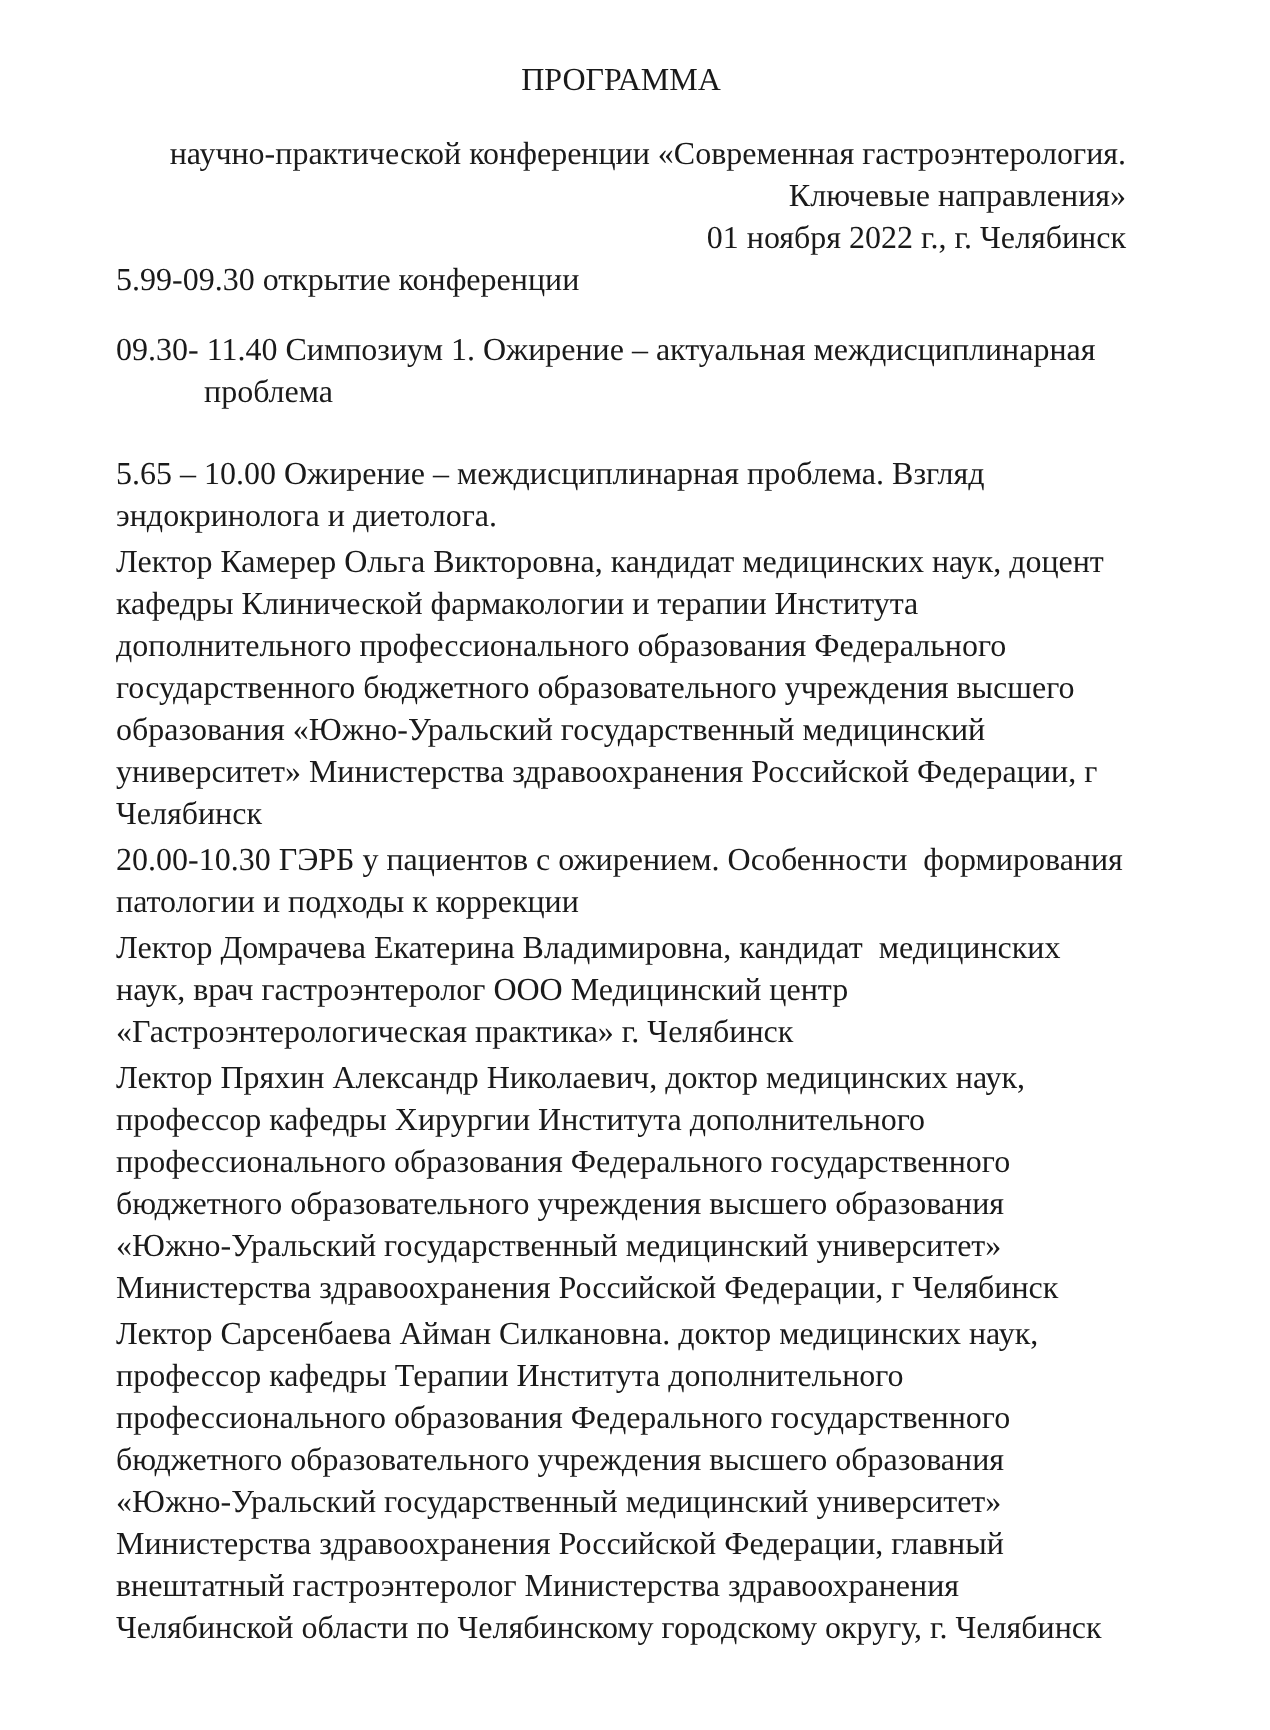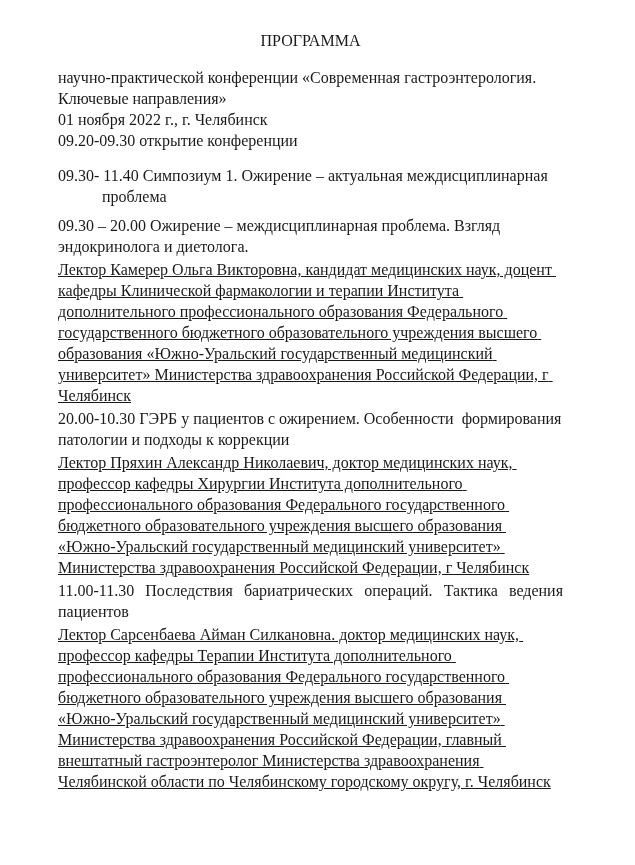--- a/index.html
+++ b/index.html
@@ -21,63 +21,63 @@
     font-size: 16px;
     line-height: 21px;
     white-space: pre-wrap;
     font-weight: normal;
   }
   .doc-title {
     text-align: center;
     font-weight: bold;
     margin-bottom: 16px;
   }
-  .centered { text-align: left; }
+  .centered { text-align: right; }
   .subtitle { margin-bottom: 0; }
   .date-line { }
   .opening { margin-bottom: 14px; }
   .symposium-heading {
     font-weight: bold;
     padding-left: 44px;
     text-indent: -44px;
-    margin-bottom: 8px;
+    margin-bottom: 20px;
   }
   .session-heading {
     font-weight: bold;
     margin-bottom: 2px;
   }
   .session-heading.justify { text-align: justify; }
-  .lecturer { margin-bottom: 2px; text-decoration: underline; }
+  .lecturer { margin-bottom: 2px; }
 </style>
 </head>
 <body>
 
 <div class="page">
 
   <h1 class="doc-title">ПРОГРАММА</h1>
 
   <p class="centered subtitle">научно-практической конференции «Современная гастроэнтерология. Ключевые направления»</p>
 
   <p class="centered date-line">01 ноября 2022 г., г. Челябинск</p>
 
-  <p class="opening">09.20-09.30 открытие конференции</p>
+  <p class="opening">5.99-09.30 открытие конференции</p>
 
   <p class="symposium-heading">09.30- 11.40 Симпозиум 1. Ожирение – актуальная междисциплинарная проблема</p>
 
   <section>
-    <p class="session-heading">09.30 – 20.00 Ожирение – междисциплинарная проблема. Взгляд эндокринолога и диетолога.</p>
+    <p class="session-heading">5.65 – 10.00 Ожирение – междисциплинарная проблема. Взгляд эндокринолога и диетолога.</p>
     <p class="lecturer">Лектор Камерер Ольга Викторовна, кандидат медицинских наук, доцент кафедры Клинической фармакологии и терапии Института дополнительного профессионального образования Федерального государственного бюджетного образовательного учреждения высшего образования «Южно-Уральский государственный медицинский университет» Министерства здравоохранения Российской Федерации, г Челябинск</p>
   </section>
 
   <section>
     <p class="session-heading">20.00-10.30 ГЭРБ у пациентов с ожирением. Особенности  формирования патологии и подходы к коррекции</p>
+    <p class="lecturer">Лектор Домрачева Екатерина Владимировна, кандидат  медицинских наук, врач гастроэнтеролог ООО Медицинский центр «Гастроэнтерологическая практика» г. Челябинск</p>
   </section>
 
   <section>
     <p class="lecturer">Лектор Пряхин Александр Николаевич, доктор медицинских наук, профессор кафедры Хирургии Института дополнительного профессионального образования Федерального государственного бюджетного образовательного учреждения высшего образования «Южно-Уральский государственный медицинский университет» Министерства здравоохранения Российской Федерации, г Челябинск</p>
   </section>
 
   <section>
-    <p class="session-heading justify">11.00-11.30 Последствия бариатрических операций. Тактика ведения пациентов</p>
     <p class="lecturer">Лектор Сарсенбаева Айман Силкановна. доктор медицинских наук, профессор кафедры Терапии Института дополнительного профессионального образования Федерального государственного бюджетного образовательного учреждения высшего образования «Южно-Уральский государственный медицинский университет» Министерства здравоохранения Российской Федерации, главный внештатный гастроэнтеролог Министерства здравоохранения Челябинской области по Челябинскому городскому округу, г. Челябинск</p>
   </section>
 
 </div>
 
 </body></html>

